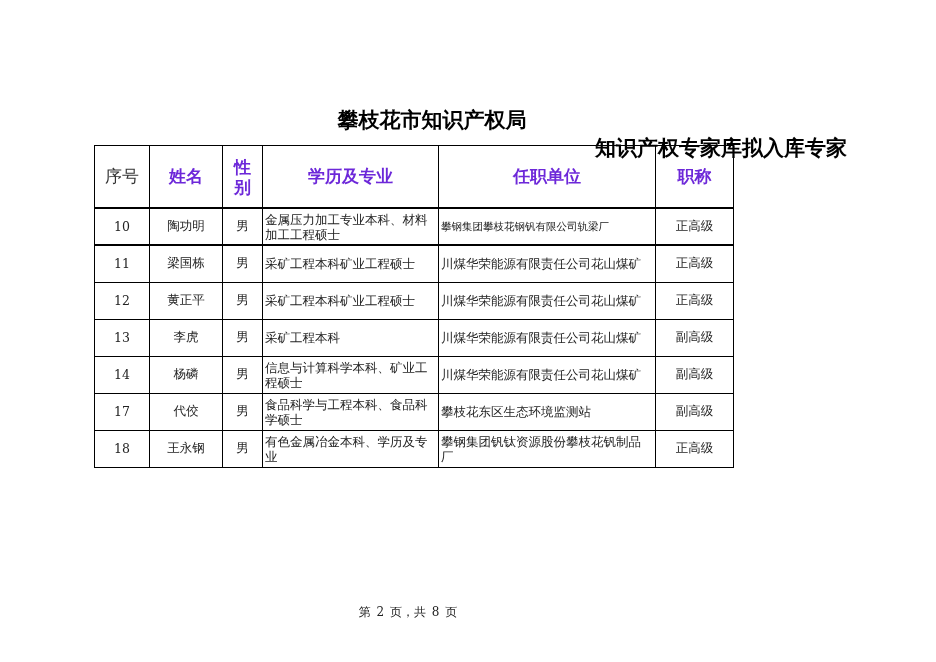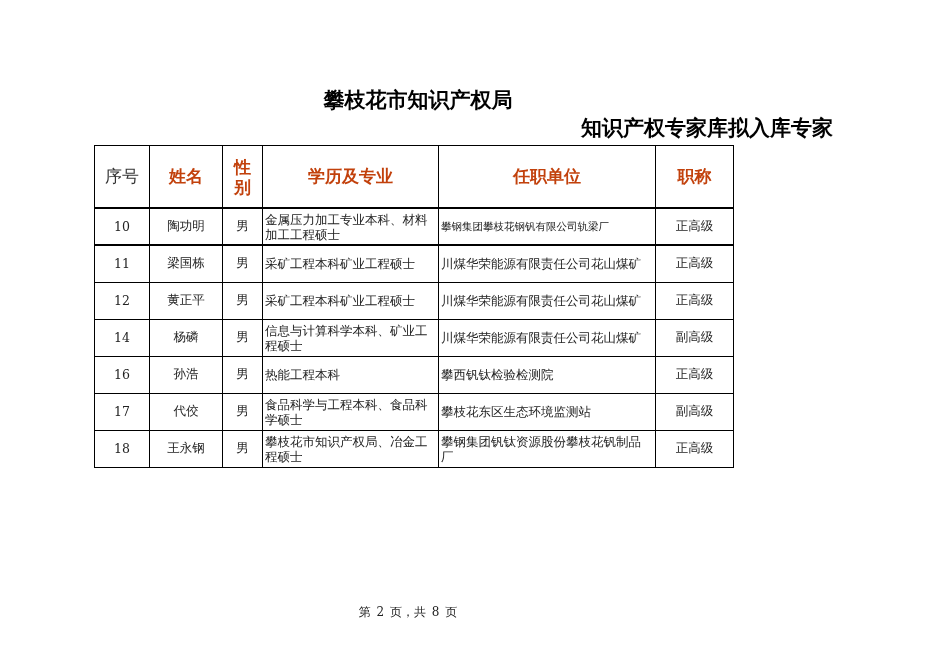--- a/index.html
+++ b/index.html
@@ -10,29 +10,30 @@
     body {
       width: 936px;
       height: 662px;
       position: relative;
       overflow: hidden;
       font-family: "DejaVu Serif", "Liberation Serif", serif;
       color: #111;
     }
     .title {
       position: absolute;
-      left: 3px;
+      left: 17px;
       width: 830px;
       text-align: center;
       font-family: "DejaVu Sans", "Liberation Sans", sans-serif;
       font-weight: bold;
       font-size: 21px;
       color: #000;
       letter-spacing: 0px;
       white-space: nowrap;
+      margin-top: 20px;
     }
     .title.t1 { top: 86px; }
     .title.t2 { top: 114px; text-align: right; }
 
     table.roster {
       position: absolute;
       left: 94px;
       top: 145px;
       border-collapse: collapse;
       table-layout: fixed;
@@ -41,21 +42,21 @@
     table.roster td, table.roster th {
       border: 1px solid #000;
       padding: 0;
       overflow: hidden;
     }
     table.roster thead th {
       height: 61px;
       font-family: "DejaVu Sans", "Liberation Sans", sans-serif;
       font-weight: bold;
       font-size: 17px;
-      color: #c2410c;
+      color: #6d28d9;
       text-align: center;
       vertical-align: middle;
       border-bottom: 2px solid #000;
     }
     table.roster thead th.seq-h {
       font-weight: normal;
       font-size: 17px;
       font-family: "DejaVu Serif", "Liberation Serif", serif;
       color: #333;
     }
@@ -137,47 +138,47 @@
       </tr>
       <tr>
         <td class="c-center">12</td>
         <td class="c-center">黄正平</td>
         <td class="c-center">男</td>
         <td class="c-left">采矿工程本科矿业工程硕士</td>
         <td class="c-left">川煤华荣能源有限责任公司花山煤矿</td>
         <td class="c-center">正高级</td>
       </tr>
       <tr>
+        <td class="c-center">13</td>
+        <td class="c-center">李虎</td>
+        <td class="c-center">男</td>
+        <td class="c-left">采矿工程本科</td>
+        <td class="c-left">川煤华荣能源有限责任公司花山煤矿</td>
+        <td class="c-center">副高级</td>
+      </tr>
+      <tr>
         <td class="c-center">14</td>
         <td class="c-center">杨磷</td>
         <td class="c-center">男</td>
         <td class="c-left">信息与计算科学本科、矿业工程硕士</td>
         <td class="c-left">川煤华荣能源有限责任公司花山煤矿</td>
         <td class="c-center">副高级</td>
-      </tr>
-      <tr>
-        <td class="c-center">16</td>
-        <td class="c-center">孙浩</td>
-        <td class="c-center">男</td>
-        <td class="c-left">热能工程本科</td>
-        <td class="c-left">攀西钒钛检验检测院</td>
-        <td class="c-center">正高级</td>
       </tr>
       <tr>
         <td class="c-center">17</td>
         <td class="c-center">代佼</td>
         <td class="c-center">男</td>
         <td class="c-left">食品科学与工程本科、食品科学硕士</td>
         <td class="c-left">攀枝花东区生态环境监测站</td>
         <td class="c-center">副高级</td>
       </tr>
       <tr>
         <td class="c-center">18</td>
         <td class="c-center">王永钢</td>
         <td class="c-center">男</td>
-        <td class="c-left">攀枝花市知识产权局、冶金工程硕士</td>
+        <td class="c-left">有色金属冶金本科、学历及专业</td>
         <td class="c-left">攀钢集团钒钛资源股份攀枝花钒制品厂</td>
         <td class="c-center">正高级</td>
       </tr>
     </tbody>
 </table>
 
 <div class="footer">第 2 页，共 8 页</div>
 
 </body></html>

